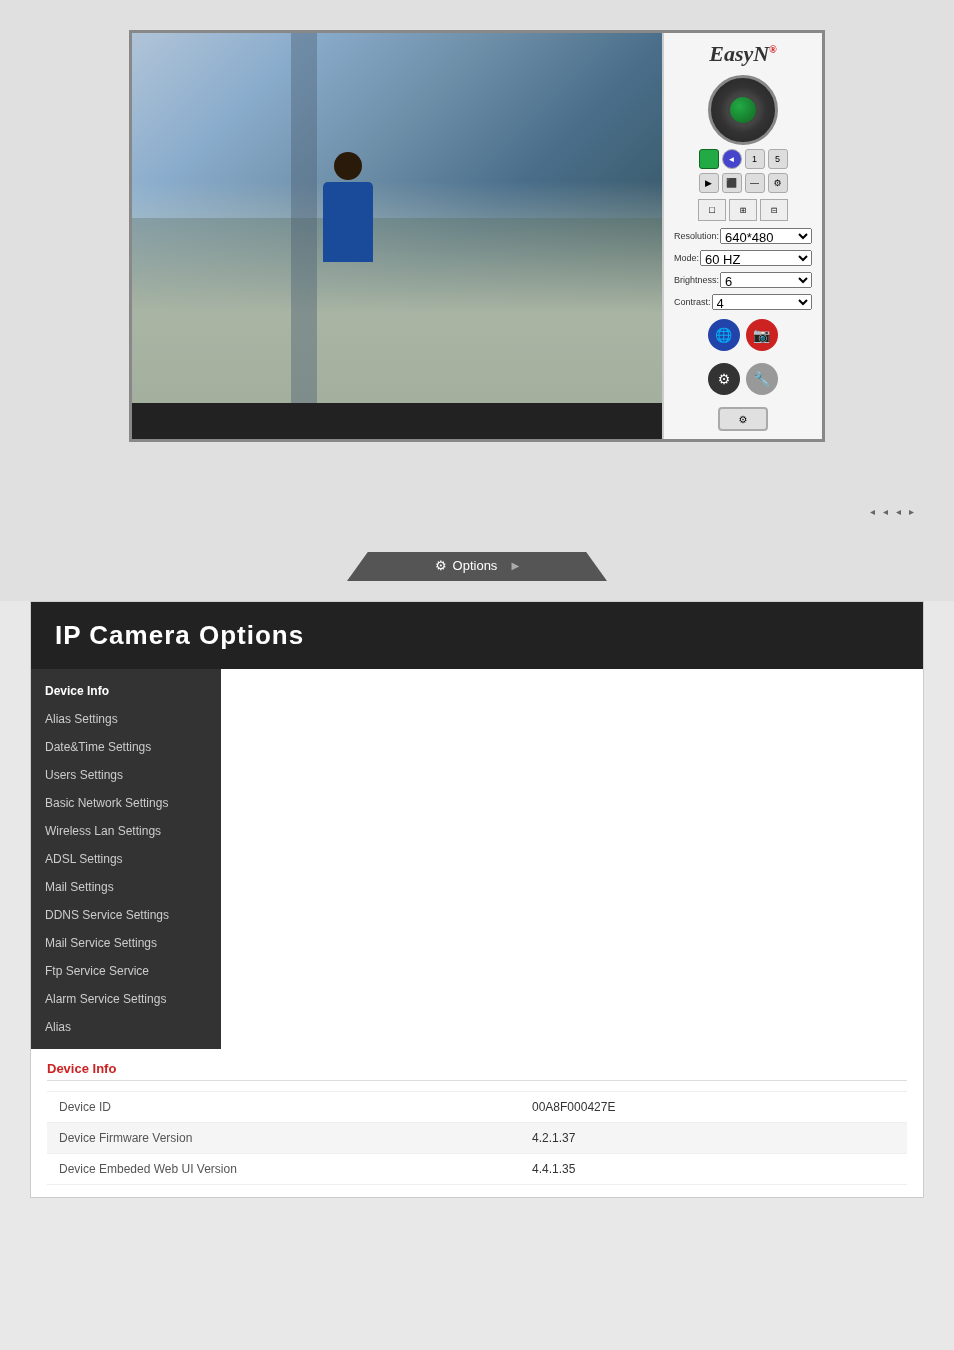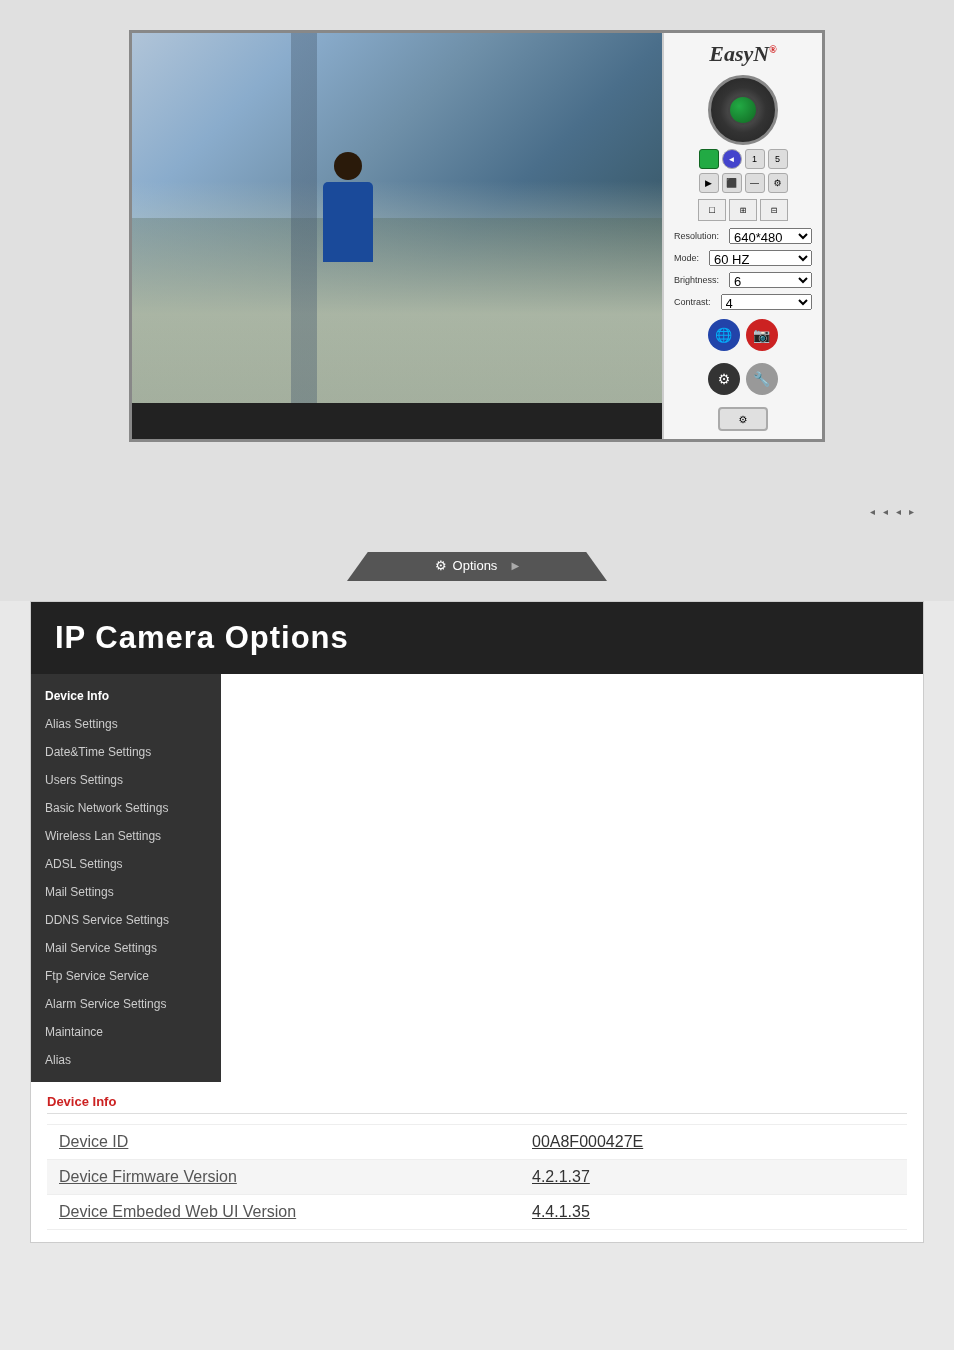--- a/index.html
+++ b/index.html
@@ -163,21 +163,21 @@
       font-size: 8px;
     }
 
     .settings-row {
       width: 100%;
       font-size: 9px;
       color: #333;
       padding: 1px 5px;
       display: flex;
       align-items: center;
-      gap: 10px;
+      gap: 1px;
     }
     .settings-row select {
       font-size: 13px;
       padding: 0;
       height: 16px;
       flex: 1;
     }
 
     .icon-row {
       display: flex;
@@ -271,21 +271,21 @@
     .ip-camera-panel {
       margin: 0 30px 30px 30px;
       background: white;
       border: 1px solid #ccc;
     }
 
     .ip-camera-header {
       background: #222;
       color: white;
       padding: 18px 24px;
-      font-size: 31px;
+      font-size: 26px;
       font-weight: bold;
       letter-spacing: 1px;
     }
 
     .ip-camera-body {
       display: flex;
       flex-direction: column;
     }
 
     
@@ -329,23 +329,22 @@
       border-collapse: collapse;
     }
     .info-table tr {
       border-bottom: 1px solid #eee;
     }
     .info-table tr:first-child {
       border-top: 1px solid #eee;
     }
     .info-table td {
       padding: 8px 12px;
-      font-size: 16px;
+      font-size: 12px;
       color: #333;
-      text-decoration: underline;
     }
     .info-table td:first-child {
       width: 55%;
       color: #555;
     }
     .info-table tr:nth-child(even) {
       background: #f5f5f5;
     }
   </style>
 </head>
@@ -462,21 +461,20 @@
         <div class="ip-sidebar-item">Date&amp;Time Settings</div>
         <div class="ip-sidebar-item">Users Settings</div>
         <div class="ip-sidebar-item">Basic Network Settings</div>
         <div class="ip-sidebar-item">Wireless Lan Settings</div>
         <div class="ip-sidebar-item">ADSL Settings</div>
         <div class="ip-sidebar-item">Mail Settings</div>
         <div class="ip-sidebar-item">DDNS Service Settings</div>
         <div class="ip-sidebar-item">Mail Service Settings</div>
         <div class="ip-sidebar-item">Ftp Service Service</div>
         <div class="ip-sidebar-item">Alarm Service Settings</div>
-        <div class="ip-sidebar-item">Maintaince</div>
         <div class="ip-sidebar-item">Alias</div>
       </div>
 
     <div class="ip-main">
       <div class="device-info-title">Device Info</div>
       <table class="info-table">
         <tbody id="info-table-body">
         <tr>
               <td>Device ID</td>
               <td>00A8F000427E</td>

